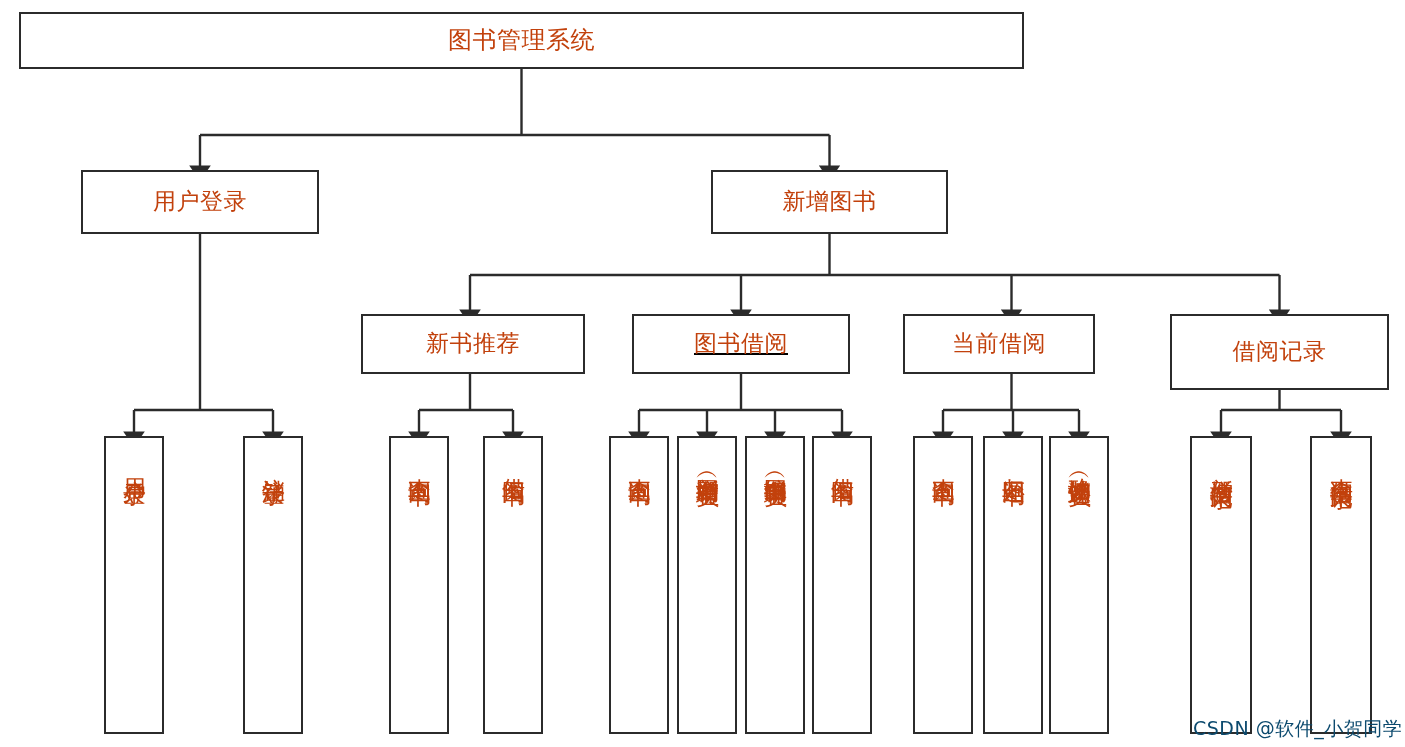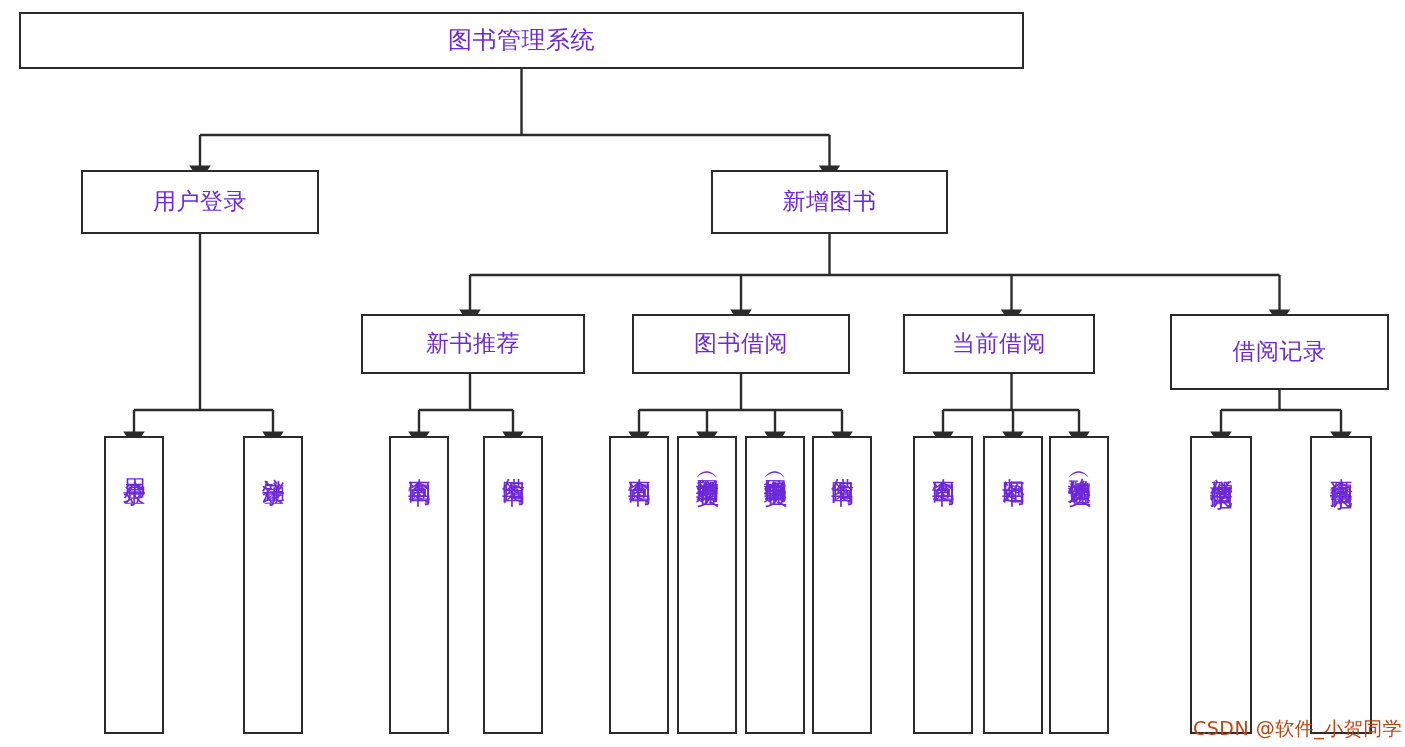--- a/index.html
+++ b/index.html
@@ -30,21 +30,21 @@
     position: absolute;
     box-sizing: border-box;
     background: #ffffff;
     border: 2.5px solid #2b2b2b;
     display: flex;
     align-items: center;
     justify-content: center;
     z-index: 2;
   }
   .node .lbl {
-    color: #6d28d9;
+    color: #c2410c;
     font-size: 23px;
     line-height: 1.12;
     letter-spacing: 0.5px;
     white-space: nowrap;
   }
   .node.root .lbl { font-size: 24px; }
   .node.leaf {
     align-items: flex-start;
     padding-top: 22px;
   }
@@ -52,21 +52,21 @@
     writing-mode: vertical-rl;
     text-orientation: upright;
     font-size: 23px;
     line-height: 1.12;
     letter-spacing: 2px;
     white-space: pre;
   }
   .node.leaf.tall .lbl { letter-spacing: 1px; }
   .watermark {
     position: absolute;
-    color: #c2410c;
+    color: #0c4a6e;
     font-size: 19px;
     white-space: nowrap;
     z-index: 3;
     letter-spacing: 0.5px;
   }
 </style>
 </head>
 <body>
 
 <div id="canvas">
@@ -119,21 +119,21 @@
       </div>
       <div class="node l2" style="left: 81px; top: 170px; width: 238px; height: 64px;">
         <span class="lbl">用户登录</span>
       </div>
       <div class="node l2" style="left: 711px; top: 170px; width: 237px; height: 64px;">
         <span class="lbl">新增图书</span>
       </div>
       <div class="node l3" style="left: 361px; top: 314px; width: 224px; height: 60px;">
         <span class="lbl">新书推荐</span>
       </div>
-      <div class="node l3" style="left: 632px; top: 314px; width: 218px; height: 60px;">
+      <div class="node l3" style="left: 632px; top: 314px; width: 218px; height: 60px; text-decoration: underline;">
         <span class="lbl">图书借阅</span>
       </div>
       <div class="node l3" style="left: 903px; top: 314px; width: 192px; height: 60px;">
         <span class="lbl">当前借阅</span>
       </div>
       <div class="node l3" style="left: 1170px; top: 314px; width: 219px; height: 76px;">
         <span class="lbl">借阅记录</span>
       </div>
       <div class="node leaf" style="left: 104px; top: 436px; width: 60px; height: 298px;">
         <span class="lbl">用户登录</span>

